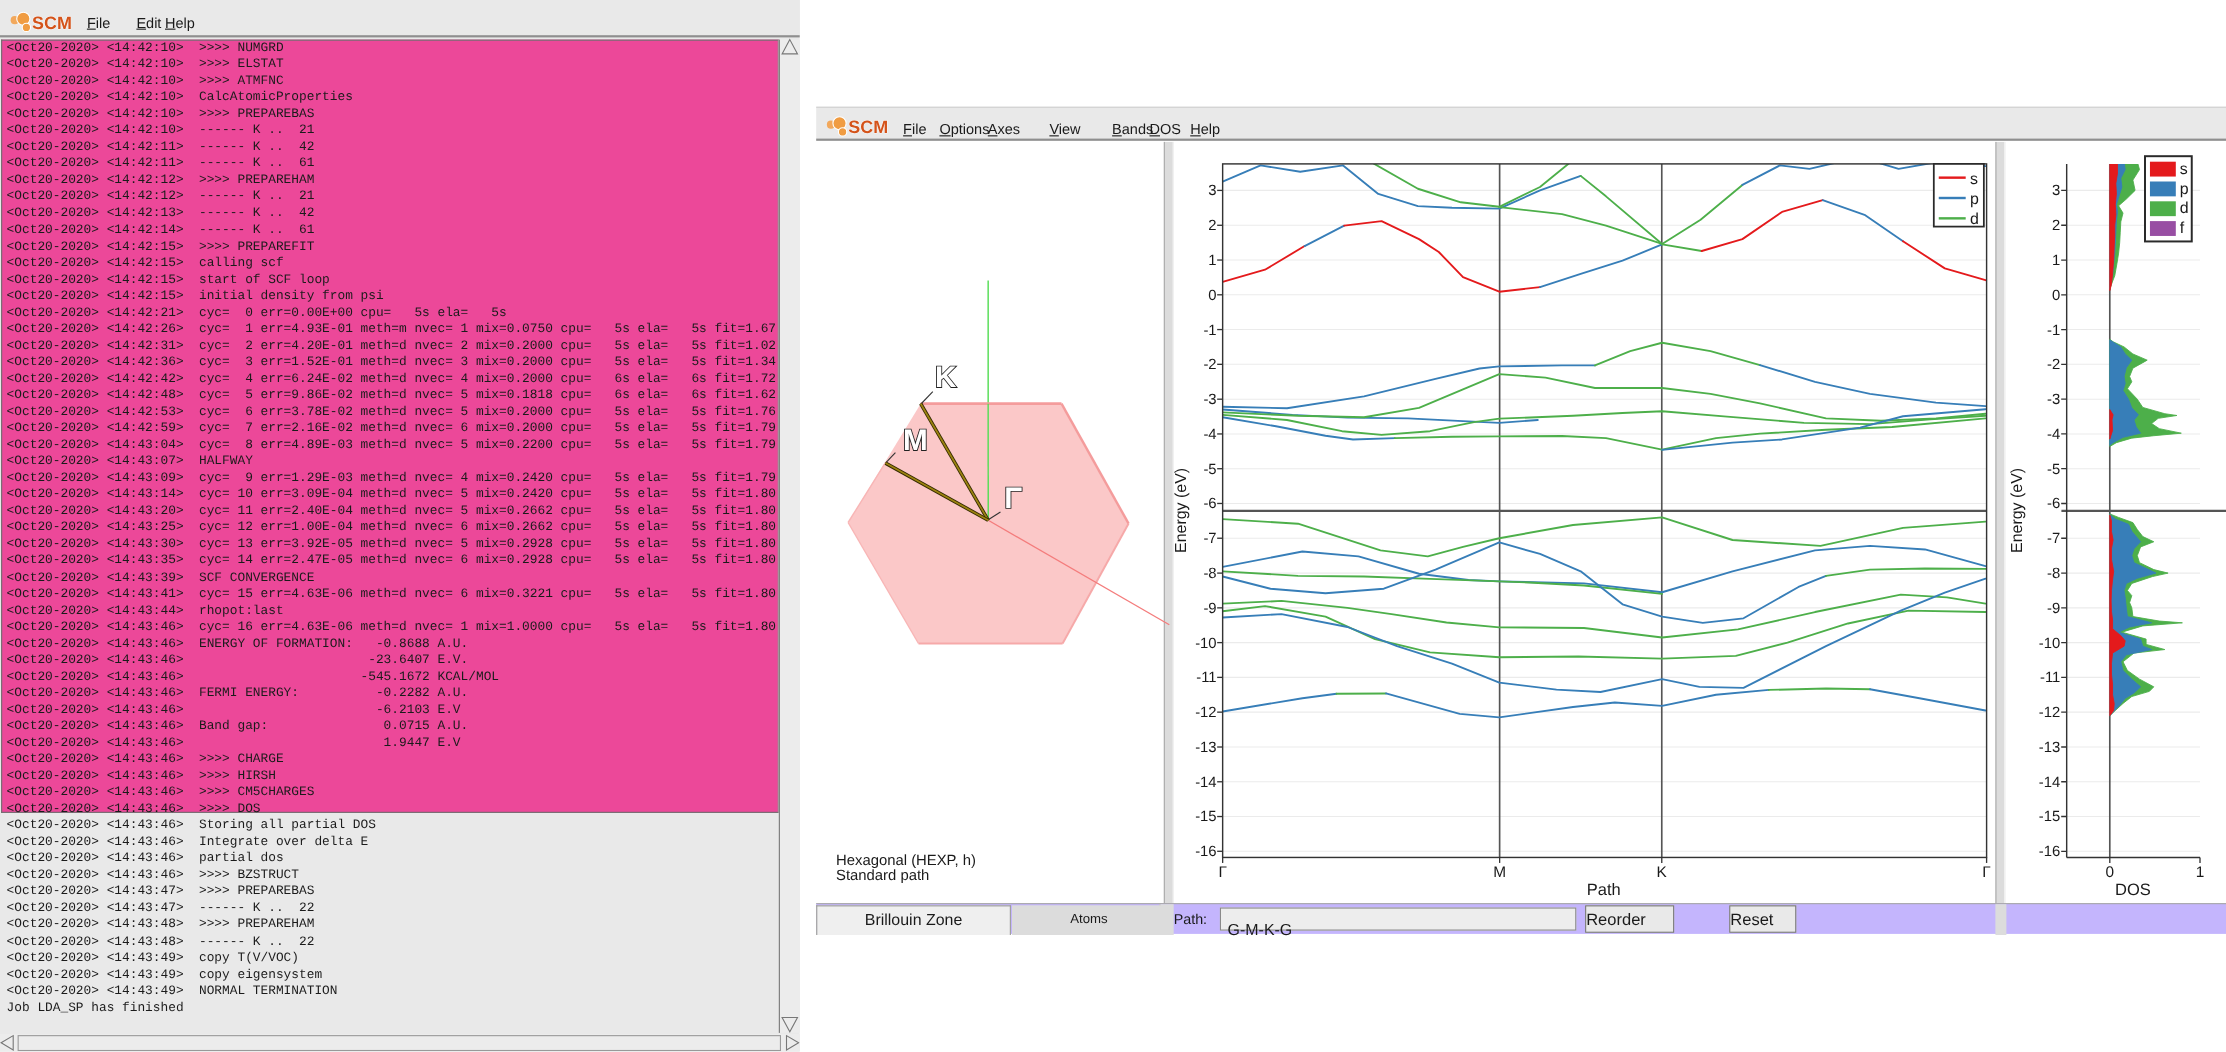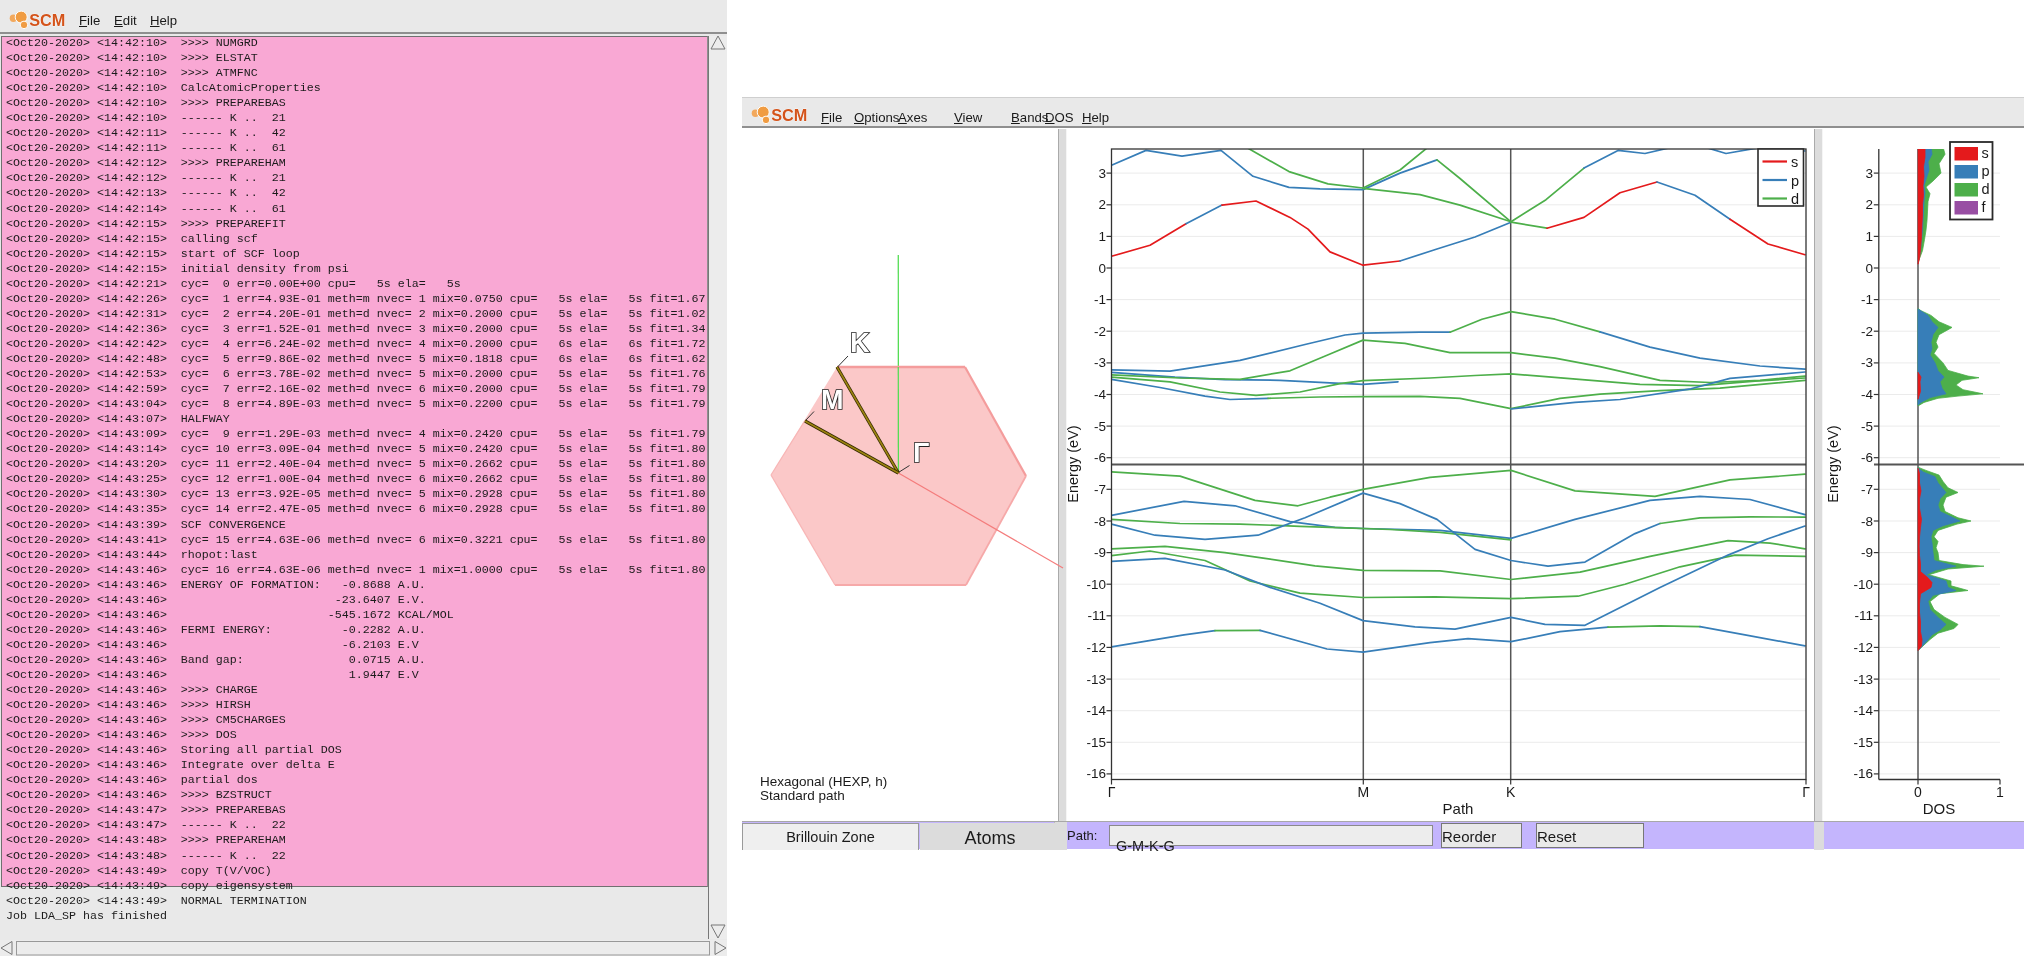--- a/index.html
+++ b/index.html
@@ -1,31 +1,31 @@
 <!DOCTYPE html>
 <html><head><meta charset="utf-8"><style>
 * { margin:0; padding:0; box-sizing:border-box; }
 body { width:2024px; height:956px; background:#fff; font-family:"Liberation Sans", sans-serif; position:relative; overflow:hidden; }
 .u { text-decoration:underline; }
 #lwin { position:absolute; left:0; top:0; width:727px; height:956px; background:#e9e9e9; }
 #lmenu { position:absolute; left:0; top:0; width:727px; height:34px; background:#e9e9e9; border-bottom:2px solid #8f8f8f; }
 #lmenu .mi { position:absolute; top:13px; font-size:13.2px; color:#1a1a1a; }
 #llogo { position:absolute; left:9px; top:7px; }
-#lcons { position:absolute; left:1px; top:36px; width:707px; height:851px; background:#f9a8d4; border:1px solid #707070; border-right:1px solid #8f8f8f; }
+#lcons { position:absolute; left:1px; top:36px; width:707px; height:703px; background:#ec4899; border:1px solid #707070; border-right:1px solid #8f8f8f; }
 #lcons pre { position:absolute; left:4px; top:-1px; font-family:"Liberation Mono", monospace; font-size:11.67px; line-height:15.04px; color:#1b1b1b; }
 .sbv { position:absolute; left:708px; top:36px; width:19px; height:903px; background:#ececec; border-left:1px solid #777; }
 .sbh { position:absolute; left:0px; top:940px; width:727px; height:16px; background:#ececec; }
 #rwin { position:absolute; left:742px; top:97px; width:1282px; height:752px; background:#fff; }
 #rmenu { position:absolute; left:0; top:0; width:1282px; height:31px; background:#e9e9e9; border-bottom:2px solid #8f8f8f; border-top:1px solid #cfcfcf; }
 #rmenu .mi { position:absolute; top:12px; font-size:13.2px; color:#1a1a1a; }
 #rlogo { position:absolute; left:9px; top:4px; }
 .divv { position:absolute; background:#dcdcdc; border-left:1px solid #aaa; border-right:1px solid #f5f5f5; }
 #btoolbar { position:absolute; left:742px; top:821px; width:1282px; height:28px; background:#c4b5fd; border-top:1px solid #a8a8a8; }
 .tab1 { position:absolute; left:0px; top:1px; width:177px; height:27px; background:#efefef; border:1px solid #9a9a9a; border-bottom:none; text-align:center; font-size:14.5px; color:#1a1a1a; padding-top:5px; }
-.tab2 { position:absolute; left:178px; top:1px; width:140px; height:27px; background:#dcdcdc; text-align:center; font-size:18px; color:#1a1a1a; padding-top:5px; }
+.tab2 { position:absolute; left:178px; top:1px; width:140px; height:27px; background:#dcdcdc; text-align:center; font-size:12px; color:#1a1a1a; padding-top:5px; }
 #pathlbl { position:absolute; left:325px; top:6px; font-size:13px; color:#1a1a1a; }
 #pathinput { position:absolute; left:367px; top:3px; width:324px; height:21px; background:#ededed; border:1px solid #8a8a8a; font-size:14.5px; color:#1a1a1a; padding:12px 0 0 6px; }
 .btn { position:absolute; top:1px; height:25px; background:#e9e9e9; border:1px solid #777; text-align:left; font-size:15px; color:#1a1a1a; padding-top:4px; }
 </style></head>
 <body>
 <div id="lwin">
  <div id="lcons">
       <pre>&lt;Oct20-2020&gt; &lt;14:42:10&gt;  &gt;&gt;&gt;&gt; NUMGRD
 &lt;Oct20-2020&gt; &lt;14:42:10&gt;  &gt;&gt;&gt;&gt; ELSTAT
 &lt;Oct20-2020&gt; &lt;14:42:10&gt;  &gt;&gt;&gt;&gt; ATMFNC
@@ -87,21 +87,21 @@
 Job LDA_SP has finished</pre>
     </div>
  <div id="lmenu">
   <div id="llogo"><svg width="58" height="26" viewBox="0 0 58 26" xmlns="http://www.w3.org/2000/svg">
 <circle cx="4.4" cy="11.3" r="3.7" fill="#f2a85c"></circle>
 <circle cx="12.2" cy="10.1" r="6.0" fill="#f09c42" stroke="#fff" stroke-width="1"></circle>
 <circle cx="15.0" cy="17.9" r="3.8" fill="#f09c42" stroke="#fff" stroke-width="1"></circle>
 <text x="20.2" y="19.0" font-family="Liberation Sans, sans-serif" font-weight="bold" font-size="16.3" fill="#d4531a" stroke="#fff" stroke-width="0.6" paint-order="stroke">SCM</text>
 </svg></div>
   <div class="mi" style="left:79px"><span class="u">F</span>ile</div>
-  <div class="mi" style="left:114px"><span class="u">E</span>dit</div>
+  <div class="mi" style="left:124px"><span class="u">E</span>dit</div>
   <div class="mi" style="left:150px"><span class="u">H</span>elp</div>
  </div>
  <div class="sbv"></div>
  <div class="sbh"></div>
  <svg width="727" height="956" viewBox="0 0 727 956" style="position:absolute;left:0;top:0;pointer-events:none" xmlns="http://www.w3.org/2000/svg">
   <polygon points="718,36 711,49 725,49" fill="#ececec" stroke="#777" stroke-width="1"></polygon>
   <polygon points="718,938 711,925 725,925" fill="#ececec" stroke="#777" stroke-width="1"></polygon>
 
   <polygon points="1,948 12,941.5 12,954.5" fill="#ececec" stroke="#777" stroke-width="1"></polygon>
   <polygon points="726,948 715,941.5 715,954.5" fill="#ececec" stroke="#777" stroke-width="1"></polygon>
@@ -128,21 +128,21 @@
  <div class="divv" style="left:1072px; top:32px; width:9px; height:720px"></div>
 </div>
 <div id="btoolbar">
  <div style="position:absolute;left:312px;top:0;width:13px;height:28px;background:#dcdcdc;border-left:1px solid #bbb"></div>
  <div style="position:absolute;left:1072px;top:0;width:10px;height:28px;background:#dcdcdc"></div>
  <div class="tab1">Brillouin Zone</div>
  <div class="tab2">Atoms</div>
  <div id="pathlbl">Path:</div>
  <div id="pathinput">G-M-K-G</div>
  <div class="btn" style="left:699px; width:81px">Reorder</div>
- <div class="btn" style="left:794px; width:108px">Reset</div>
+ <div class="btn" style="left:830px; width:61px">Reset</div>
 </div>
 <svg width="2024" height="956" viewBox="0 0 2024 956" xmlns="http://www.w3.org/2000/svg" font-family="Liberation Sans, sans-serif" style="position:absolute;left:0;top:0">
 <defs>
       <clipPath id="bp">
         <rect x="1111.5" y="149.0" width="694.5" height="630.5"></rect>
       </clipPath>
 <clipPath id="dp">
         <rect x="1878.8" y="149.0" width="141.20000000000005" height="630.5"></rect>
       </clipPath>
     </defs>

